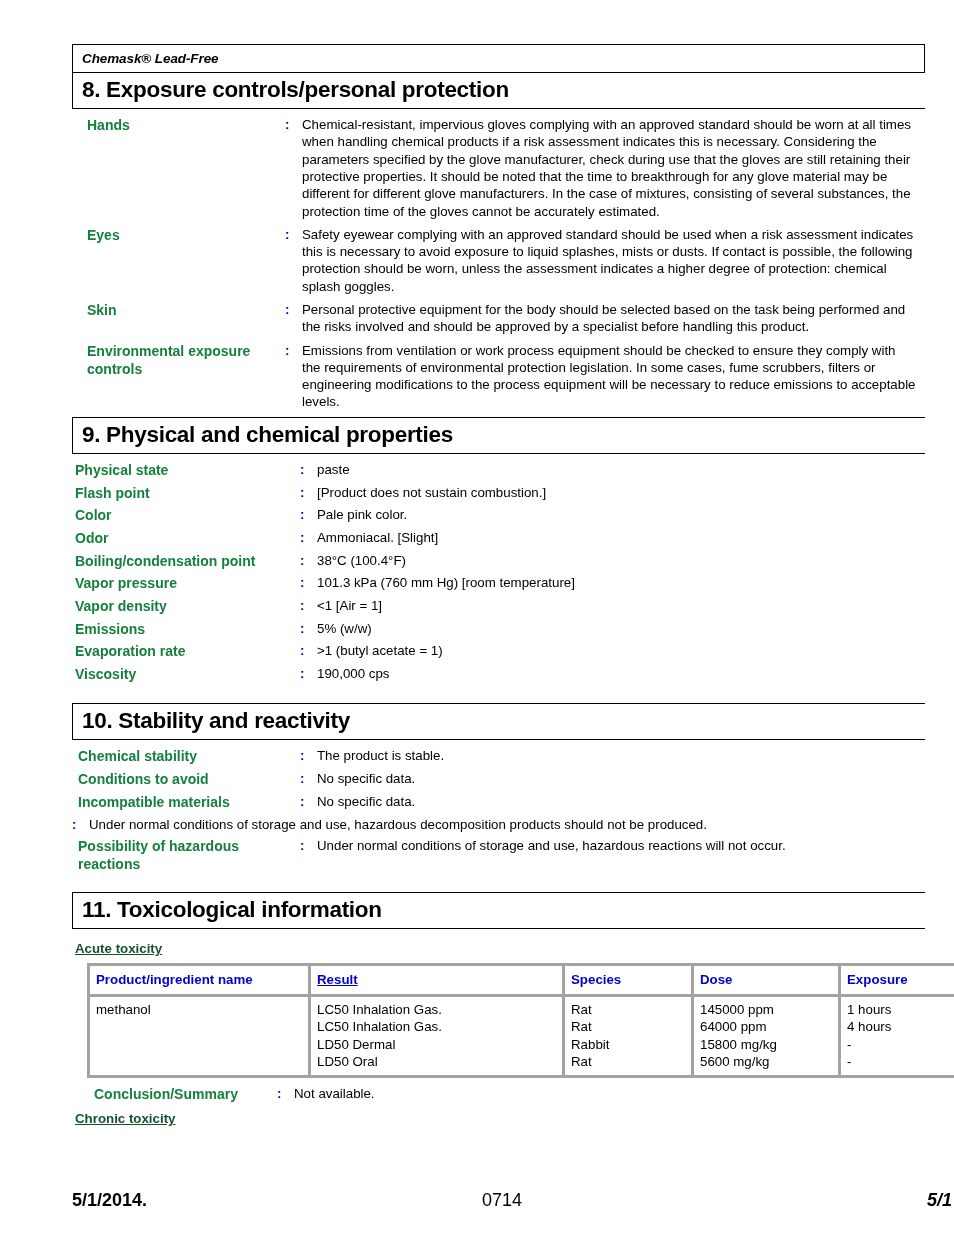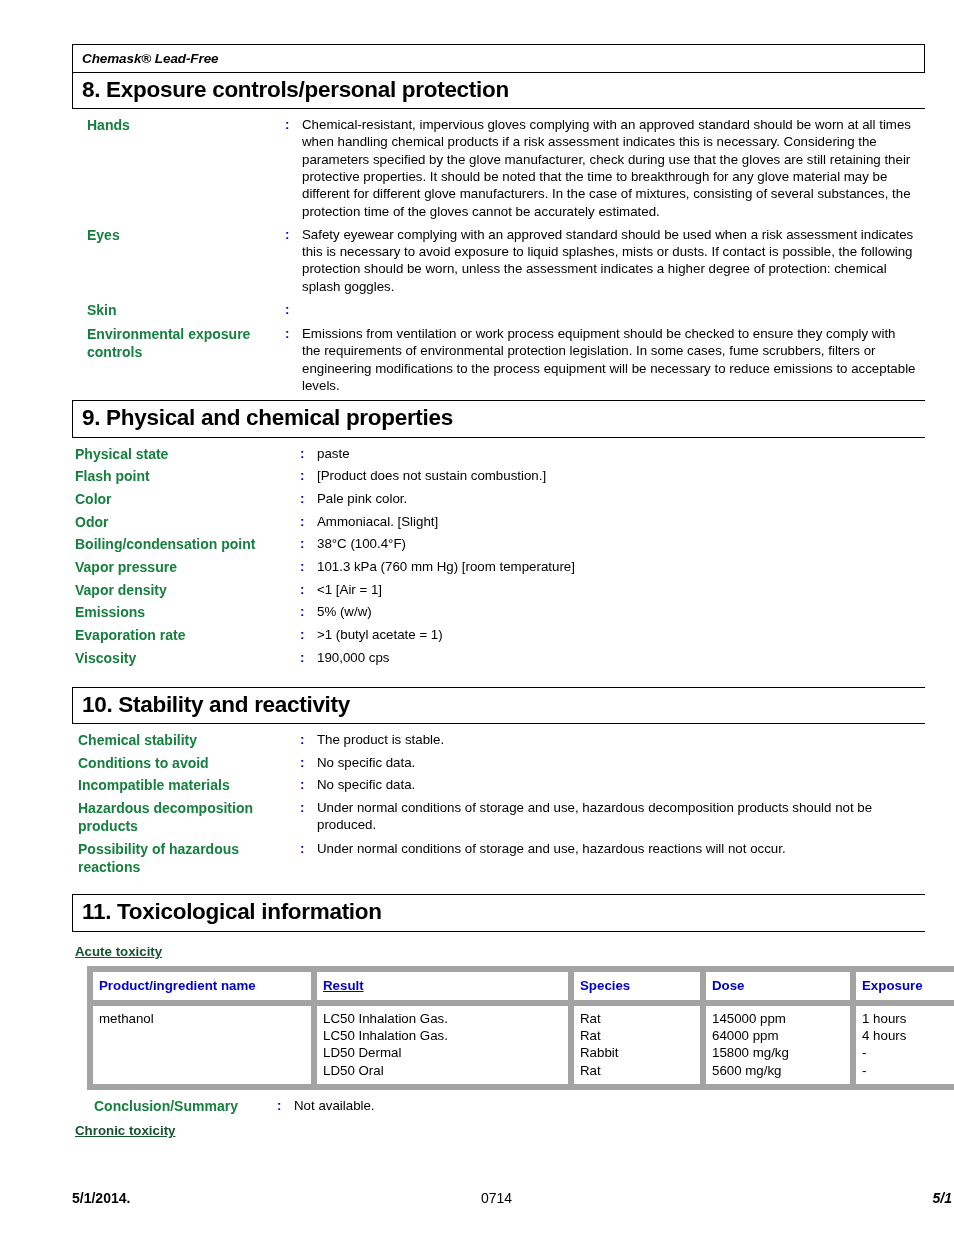--- a/index.html
+++ b/index.html
@@ -122,21 +122,21 @@
 
   
   .tox-table {
     border-collapse: collapse;
     margin-left: 15px;
     margin-top: 6px;
     width: 860px;
     table-layout: fixed;
   }
   .tox-table th, .tox-table td {
-    border: 6px solid #a3a3a3;
+    border: 3px solid #a3a3a3;
     text-align: left;
     vertical-align: top;
     padding: 4px 5px 5px 6px;
     font-size: 13.3px;
     line-height: 1.30;
   }
   .tox-table th {
     color: #0000cf;
     font-weight: bold;
     padding-top: 5px;
@@ -150,21 +150,21 @@
   .col-expo   { width: 165px; }
 
   
   .footer {
     position: absolute;
     left: 72px;
     top: 1190px;
     width: 880px;
     display: flex;
     align-items: baseline;
-    font-size: 14px;
+    font-size: 18px;
   }
   .footer-left {
     font-weight: bold;
     flex: 0 0 auto;
   }
   .footer-center {
     flex: 1 1 auto;
     text-align: center;
     padding-right: 70px;
   }
@@ -196,20 +196,21 @@
         <div class="row-value">Chemical-resistant, impervious gloves complying with an approved standard should be worn at all times when handling chemical products if a risk assessment indicates this is necessary.  Considering the parameters specified by the glove manufacturer, check during use that the gloves are still retaining their protective properties.  It should be noted that the time to breakthrough for any glove material may be different for different glove manufacturers.  In the case of mixtures, consisting of several substances, the protection time of the gloves cannot be accurately estimated.</div>
       </div>
       <div class="row">
         <div class="row-label">Eyes</div>
         <div class="row-colon">:</div>
         <div class="row-value">Safety eyewear complying with an approved standard should be used when a risk assessment indicates this is necessary to avoid exposure to liquid splashes, mists or dusts.  If contact is possible, the following protection should be worn, unless the assessment indicates a higher degree of protection:  chemical splash goggles.</div>
       </div>
       <div class="row">
         <div class="row-label">Skin</div>
         <div class="row-colon">:</div>
+        <div class="row-value">Personal protective equipment for the body should be selected based on the task being performed and the risks involved and should be approved by a specialist before handling this product.</div>
       </div>
       <div class="row">
         <div class="row-label">Environmental exposure controls</div>
         <div class="row-colon">:</div>
         <div class="row-value">Emissions from ventilation or work process equipment should be checked to ensure they comply with the requirements of environmental protection legislation.  In some cases, fume scrubbers, filters or engineering modifications to the process equipment will be necessary to reduce emissions to acceptable levels.</div>
       </div>
     </div>
 
     <div class="section-bar">
       <div class="section-title">9. Physical and chemical properties</div>
@@ -280,21 +281,20 @@
         <div class="row-label">Conditions to avoid</div>
         <div class="row-colon">:</div>
         <div class="row-value">No specific data.</div>
       </div>
       <div class="row">
         <div class="row-label">Incompatible materials</div>
         <div class="row-colon">:</div>
         <div class="row-value">No specific data.</div>
       </div>
       <div class="row">
-        <div class="row-label">Hazardous decomposition products</div>
         <div class="row-colon">:</div>
         <div class="row-value">Under normal conditions of storage and use, hazardous decomposition products should not be produced.</div>
       </div>
       <div class="row">
         <div class="row-label">Possibility of hazardous reactions</div>
         <div class="row-colon">:</div>
         <div class="row-value">Under normal conditions of storage and use, hazardous reactions will not occur.</div>
       </div>
     </div>
 

